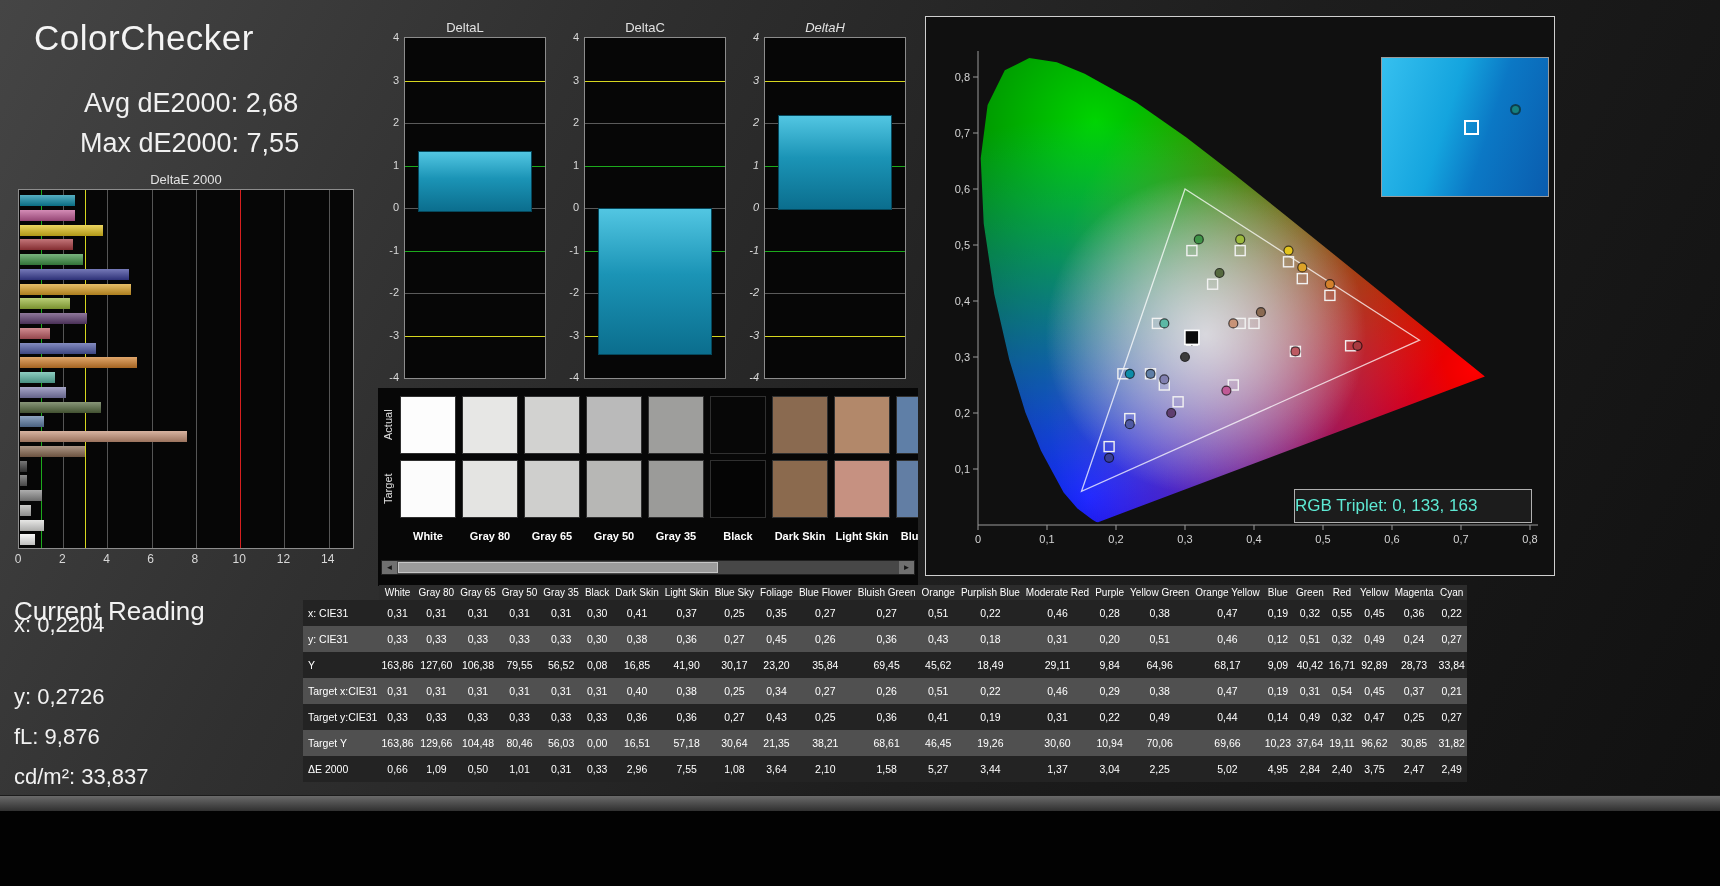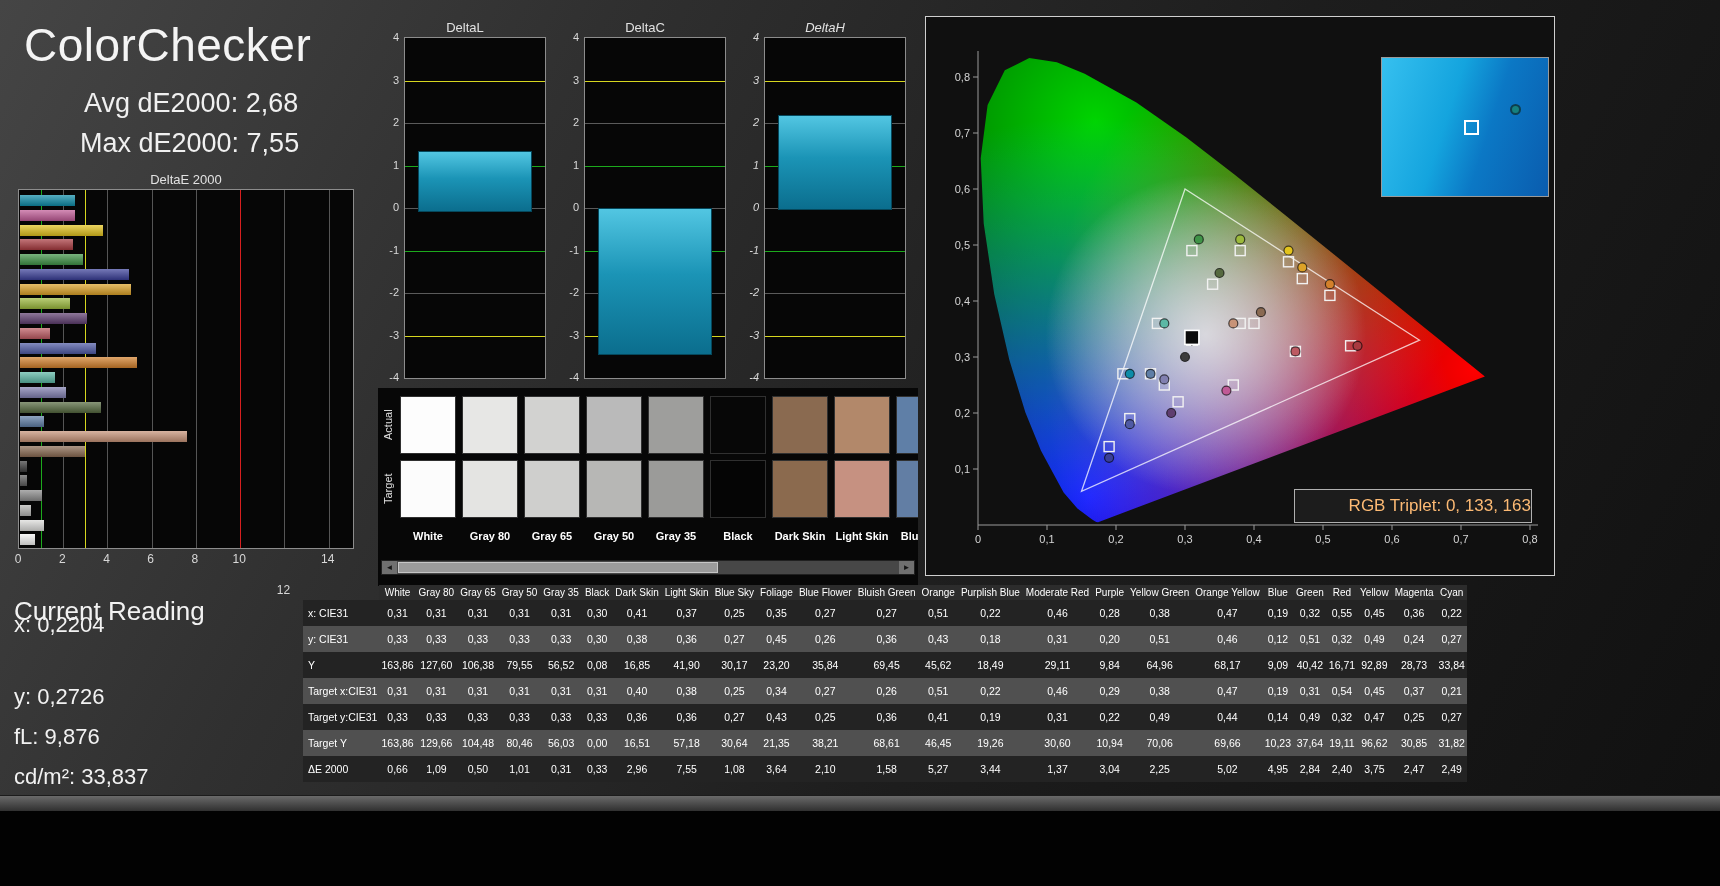--- a/index.html
+++ b/index.html
@@ -1,20 +1,20 @@
 <!DOCTYPE html>
 <html><head>
 <meta charset="utf-8">
 <style>
   *{box-sizing:border-box;margin:0;padding:0}
   html,body{width:1720px;height:886px;overflow:hidden;background:#0d0d0d;font-family:"Liberation Sans",sans-serif}
   #app{position:absolute;left:0;top:0;width:1720px;height:886px;color:#ececec;
        background:linear-gradient(118deg,#454545 0%,#303030 28%,#1d1d1d 60%,#101010 100%)}
   
-  .app-title{position:absolute;left:24px;top:18px;font-size:46px;color:#f4f4f4;letter-spacing:.5px}
+  .app-title{position:absolute;left:34px;top:18px;font-size:35px;color:#f4f4f4;letter-spacing:.5px}
   .avg-line{position:absolute;left:84px;top:88px;font-size:27px;color:#f0f0f0}
   .max-line{position:absolute;left:80px;top:128px;font-size:27px;color:#f0f0f0}
   
   #deltae{position:absolute;left:12px;top:172px;width:348px;height:406px}
   .chart-title{position:absolute;top:0;left:0;width:100%;text-align:center;font-size:13px;color:#e2e2e2}
   #deltae-plot{position:absolute;left:6px;top:17px;width:336px;height:360px;background:#060606;border:1px solid #8c8c8c}
   .vline{position:absolute;top:0;bottom:0;width:1px;background:#555}
   .hbar{position:absolute;left:1px;height:11px}
   #deltae-xlabels{position:absolute;left:6px;top:380px;width:336px;height:15px}
   #deltae-xlabels span{position:absolute;width:26px;margin-left:-13px;text-align:center;font-size:12px;color:#d8d8d8}
@@ -40,22 +40,22 @@
   #cie-panel{position:absolute;left:925px;top:16px;width:630px;height:560px;background:#101010;border:1px solid #cfcfcf}
   #cie-title{position:absolute;top:5px;left:0;width:100%;text-align:center;font-size:13px;color:#e8e8e8}
   #cie-svg-holder{position:absolute;left:16px;top:22px;width:600px;height:514px}
   .axl{stroke:#9a9a9a;stroke-width:1}
   .axt{fill:#d6d6d6;font-size:11px;font-family:"Liberation Sans",sans-serif}
   .tsq{fill:none;stroke:#f2f2f2;stroke-width:1.4}
   #cie-inset{position:absolute;left:455px;top:40px;width:168px;height:140px;border:1px solid #9a9a9a;
              background:linear-gradient(108deg,#36c0ef 0%,#14a4de 40%,#0b78c5 62%,#0a5cae 100%)}
   .inset-square{position:absolute;left:82px;top:62px;width:15px;height:15px;border:2px solid #fff}
   .inset-dot{position:absolute;left:128px;top:46px;width:11px;height:11px;border-radius:50%;background:#15807e;border:2px solid #0d3e4e}
-  #rgb-box{position:absolute;right:22px;top:472px;width:238px;height:34px;line-height:32px;text-align:right;
-           background:#1c1c1c;border:1px solid #b0b0b0;font-size:17px;color:#fdba74}
+  #rgb-box{position:absolute;right:22px;top:472px;width:238px;height:34px;line-height:32px;text-align:left;
+           background:#1c1c1c;border:1px solid #b0b0b0;font-size:17px;color:#5eead4}
   
   #reading-title{position:absolute;left:14px;top:596px;font-size:26px;color:#f2f2f2}
   .reading-line{position:absolute;left:14px;font-size:22px;color:#f2f2f2}
   
   #meas-table{position:absolute;left:303px;top:585px;width:1136px}
   .mtable{border-collapse:collapse;width:1136px;color:#fff}
   .mtable th{font-size:10px;font-weight:normal;color:#fff;padding:2px 3px;white-space:nowrap;background:#2c2c2c;text-align:center}
   .mtable td{font-size:10.5px;padding:7px 2px;text-align:center;white-space:nowrap}
   .mtable tr.dark td{background:#232323}
   .mtable tr.light td{background:#505050}
@@ -112,21 +112,21 @@
         <div class="hbar" style="top: 329.5px; width: 24.1099px; background: linear-gradient(rgba(255, 255, 255, 0.3), rgba(0, 0, 0, 0.22)) rgb(220, 220, 218);"></div>
         <div class="hbar" style="top: 344.25px; width: 14.5987px; background: linear-gradient(rgba(255, 255, 255, 0.3), rgba(0, 0, 0, 0.22)) rgb(245, 245, 244);"></div>
       </div>
     <div id="deltae-xlabels">
         <span style="left: 0px;">0</span>
         <span style="left: 44.2384px;">2</span>
         <span style="left: 88.4768px;">4</span>
         <span style="left: 132.715px;">6</span>
         <span style="left: 176.954px;">8</span>
         <span style="left: 221.192px;">10</span>
-        <span style="left: 265.43px; margin-top: 31px;">12</span>
+        <span style="left: 265.43px;">12</span>
         <span style="left: 309.669px;">14</span>
       </div>
   </div>
 
   <div id="lch-charts">
       <div class="lch-box" style="left: 0px;">
         <div class="chart-title">DeltaL</div>
         <div class="lch-labels">
           <div class="ytick" style="top: -6px;">4</div>
           <div class="ytick" style="top: 36.5px;">3</div>

